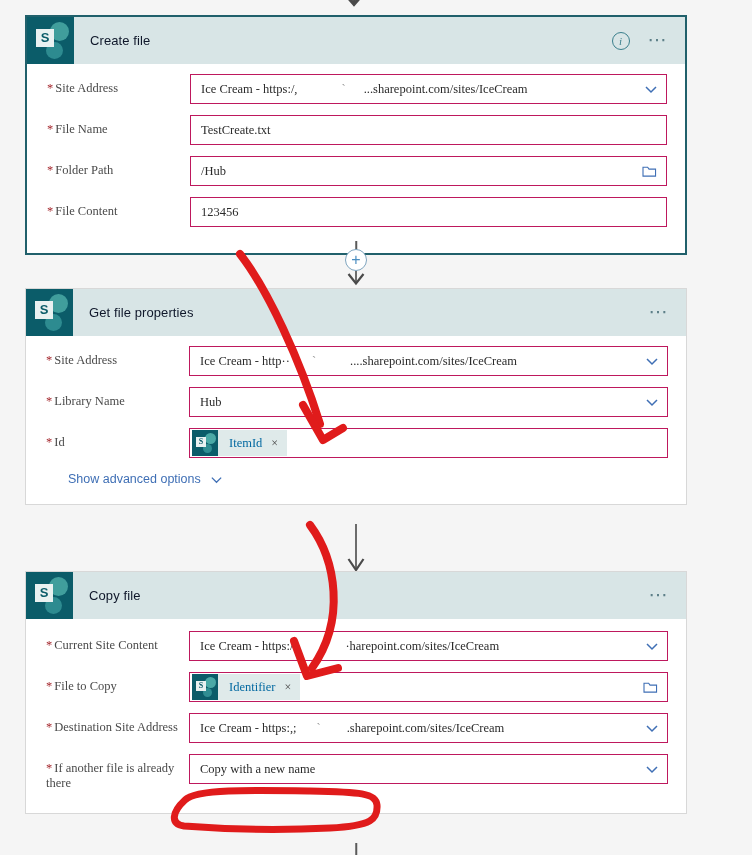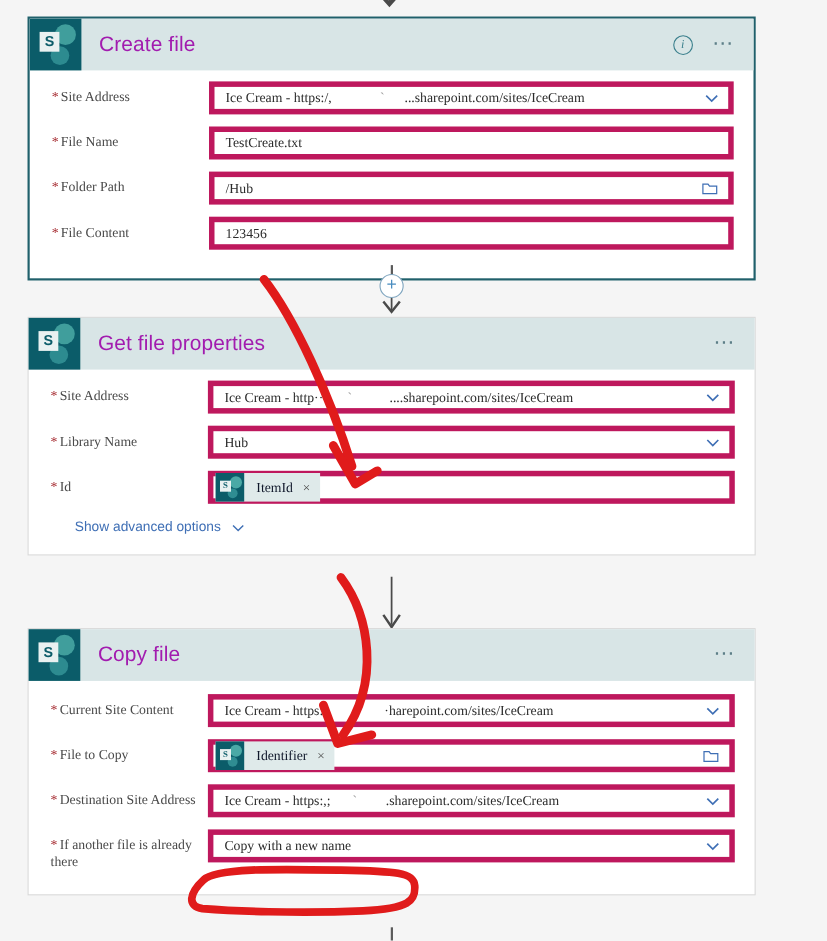--- a/index.html
+++ b/index.html
@@ -55,22 +55,22 @@
   .sp-logo .sq {
     position: absolute;
     width: 18px; height: 18px;
     background: #e9f1f1;
     left: 9px; top: 12px;
     color: #0b5c69;
     font-size: 13px; font-weight: bold;
     line-height: 18px; text-align: center;
   }
   .card-title {
-    font-size: 19px;
-    color: #a21caf;
+    font-size: 13px;
+    color: #0f172a;
     padding-left: 16px;
     letter-spacing: .1px;
   }
   .hdr-actions {
     margin-left: auto;
     display: flex;
     align-items: center;
     padding-right: 16px;
     gap: 18px;
   }
@@ -108,21 +108,21 @@
     font-size: 12.5px;
     color: #4a4a4a;
     padding-top: 7px;
     line-height: 15px;
   }
   .label .req { color: #a4262c; margin-right: 2px; }
 
   .field {
     flex: 1;
     position: relative;
-    border: 5px solid #be185d;
+    border: 1px solid #be185d;
     background: #ffffff;
     height: 30px;
     display: flex;
     align-items: center;
     padding: 0 30px 0 10px;
     font-size: 12.5px;
     color: #2b2b2b;
   }
   .field .val { white-space: nowrap; overflow: hidden; }
   .field .val .gap { display: inline-block; width: 44px; }
@@ -163,21 +163,21 @@
   .chip .chip-ico .cc2 {
     position: absolute; width: 9px; height: 9px; border-radius: 50%;
     background: #2f8d92; right: 6px; bottom: 3px;
   }
   .chip .chip-ico .ccs {
     position: absolute; width: 10px; height: 10px;
     background: #e9f1f1; left: 4px; top: 7px;
     color: #0b5c69; font-size: 8px; font-weight: bold;
     line-height: 10px; text-align: center;
   }
-  .chip .chip-txt { font-size: 12.5px; color: #0f172a; margin-left: 11px; }
+  .chip .chip-txt { font-size: 12.5px; color: #0369a1; margin-left: 11px; }
   .chip .chip-x { font-size: 12px; color: #4a4a4a; margin-left: 9px; cursor: pointer; }
 
   .adv-link {
     display: flex; align-items: center;
     margin: 14px 0 4px 22px;
     color: #3f6fb5;
     font-size: 12.5px;
   }
   .adv-link .chevsm { margin-left: 9px; width: 13px; height: 13px; }
 

